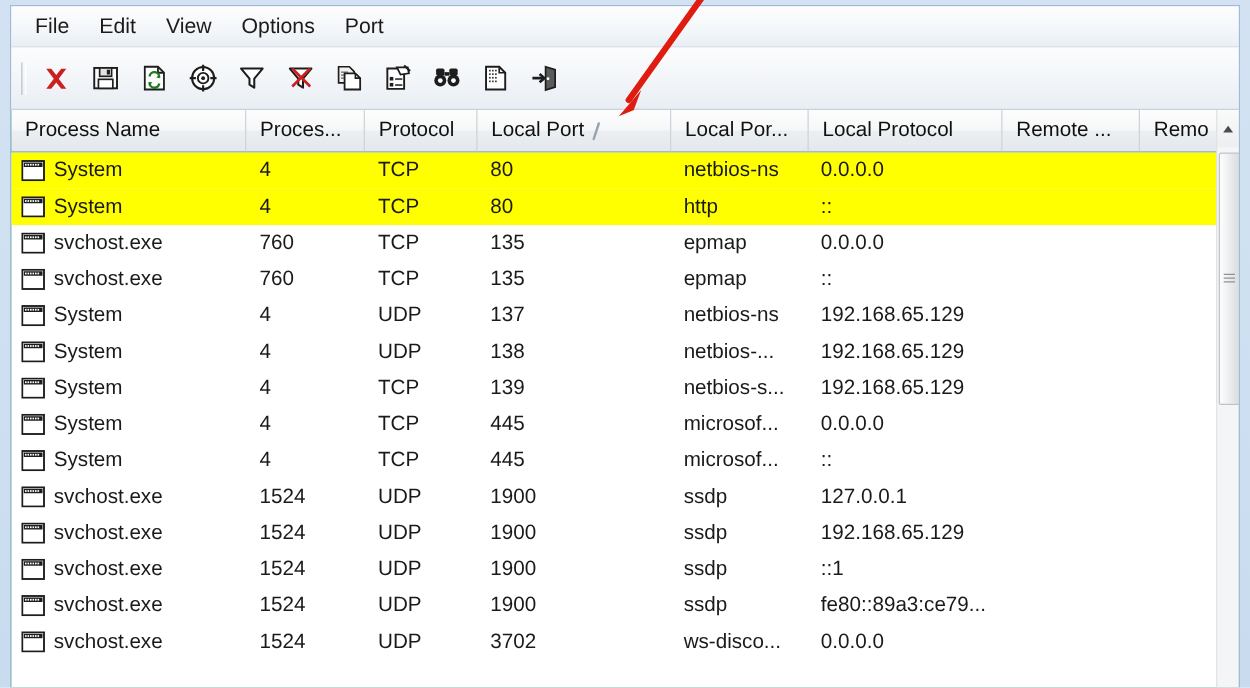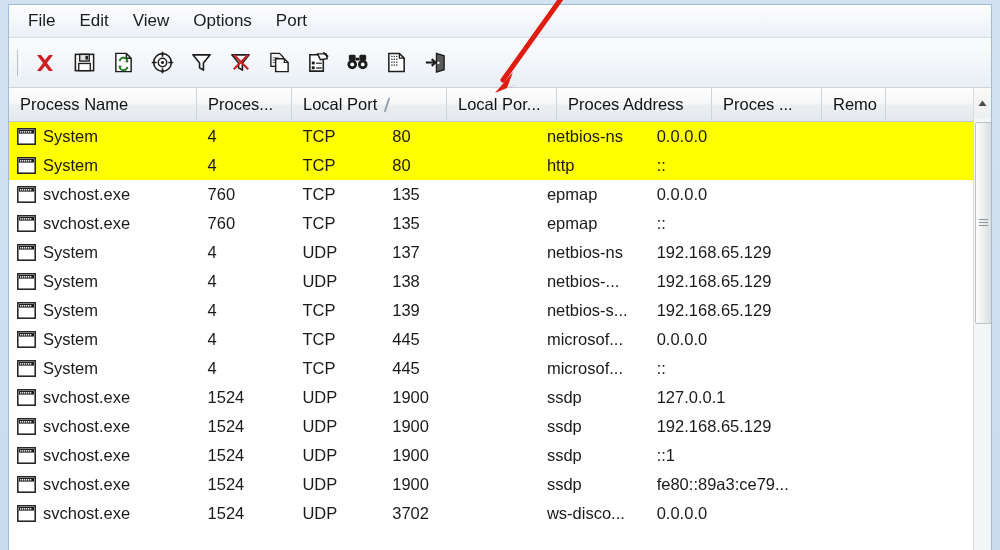--- a/index.html
+++ b/index.html
@@ -281,32 +281,35 @@
 
     <div id="grid">
 
       <div id="header-row">
         <div class="hcell" style="width:188px">
             <span>Process Name</span>
           </div>
         <div class="hcell" style="width:95px">
             <span>Proces...</span>
           </div>
+        <div class="hcell" style="width:90px">
+            <span>Protocol</span>
+          </div>
         <div class="hcell" style="width:155px">
           <span>Local Port</span>
           <span class="sort-mark" style="left:auto;right:58px;"></span>
         </div>
         <div class="hcell" style="width:110px">
             <span>Local Por...</span>
           </div>
         <div class="hcell" style="width:155px">
-            <span>Proces Address</span>
+            <span>Local Protocol</span>
           </div>
         <div class="hcell" style="width:110px">
-            <span>Proces ...</span>
+            <span>Remote ...</span>
           </div>
         <div class="hcell" style="width:64px">
             <span>Remo</span>
           </div>
         <div class="hcell" id="header-spacer"></div>
       </div>
 
       <div class="rows-viewport" id="rows">
           <div class="row sel">
             <div class="cell proc" style="width: 188px;">

